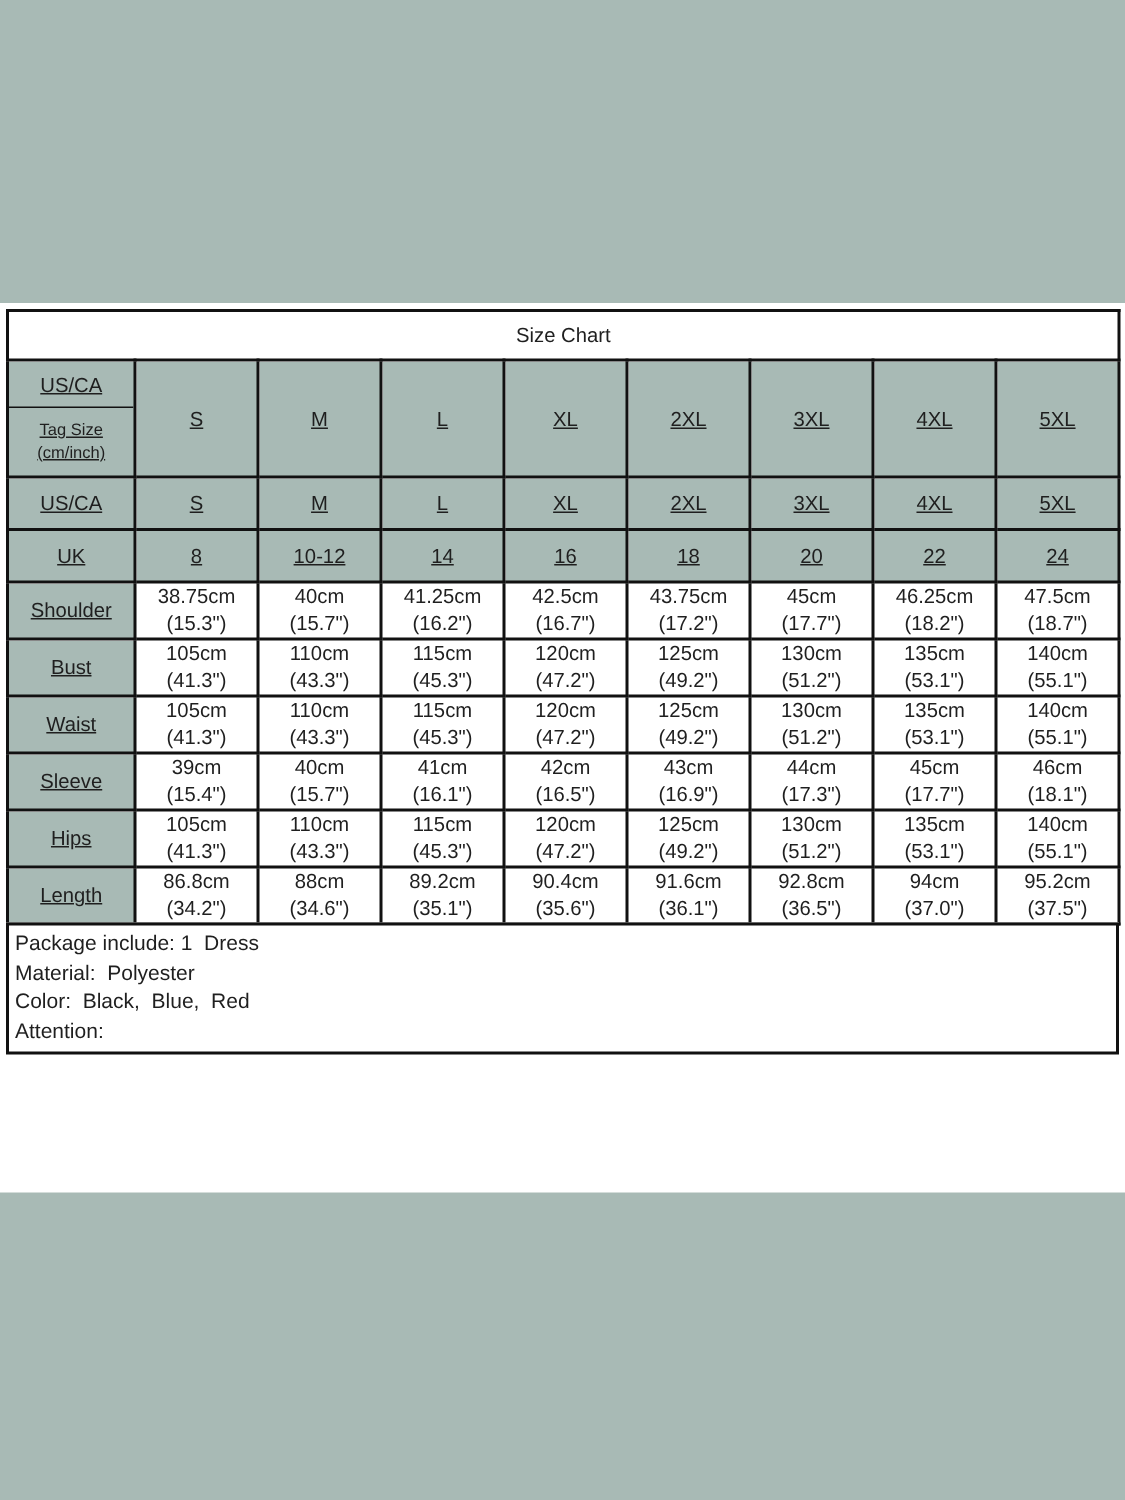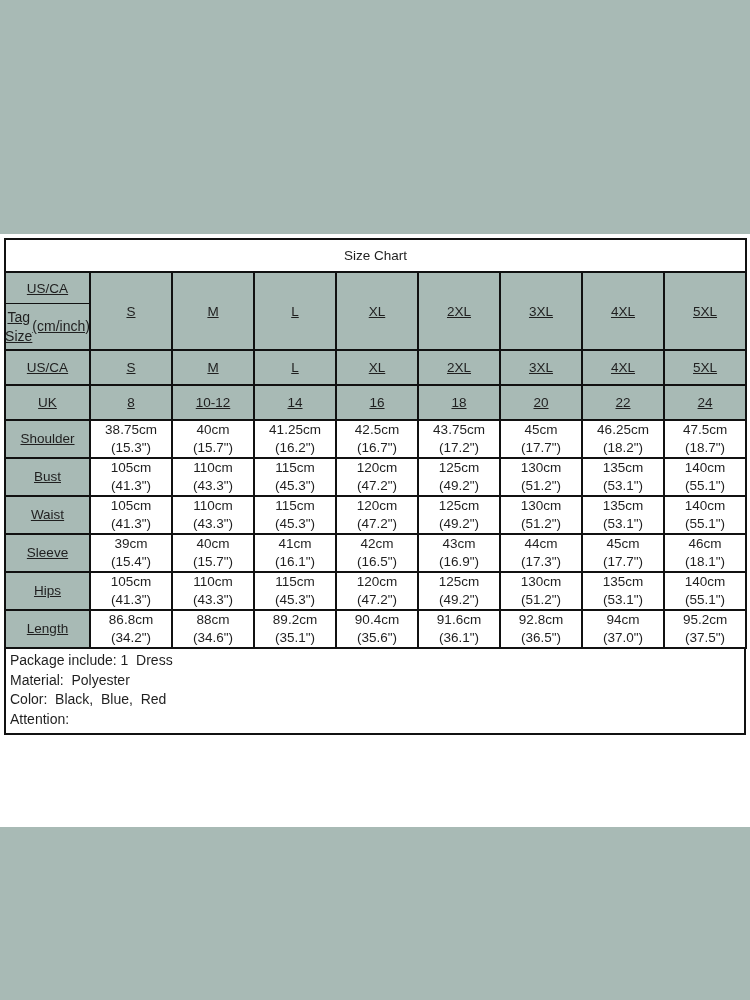--- a/index.html
+++ b/index.html
@@ -8,21 +8,20 @@
     position: relative;
     background: var(--background-color, #a8bab5);
     font-family: "Liberation Sans", sans-serif;
     color: var(--text-color, #1f1f1f);
   }
   .panel {
     position: absolute;
     left: 0; top: 202px;
     width: 750px; height: 593px;
     background: var(--panel-color, #ffffff);
-    margin-top: 32px;
   }
   table.size-table {
     border-collapse: collapse;
     table-layout: fixed;
     width: 742px;
     margin: 4px 0 0 4px;
     background: var(--panel-color, #ffffff);
   }
   table.size-table td {
     border: 2px solid var(--border-color, #111);
@@ -37,23 +36,23 @@
   .header-size-cell { height: 77px; font-size: 14px; }
   .corner-cell { padding: 0; }
   .corner-top {
     height: 31px;
     display: flex; align-items: center; justify-content: center;
     border-bottom: 1px solid var(--border-color, #111);
     font-size: 13.5px;
   }
   .corner-bottom {
     height: 45px;
-    display: flex; align-items: center; justify-content: center;
+    display: flex; flex-direction: column; align-items: center; justify-content: center;
     line-height: 1.35;
-    font-size: 14px;
+    font-size: 11px;
   }
   tr.conv-row td { height: 35px; }
   tr.meas-row td { height: 38px; line-height: 1.32; }
   tr.meas-row td.value-cell { background: var(--panel-color, #fff); border-radius: 8px; }
   .info-box {
     width: 742px;
     margin: -2px 0 0 4px;
     border: 2px solid var(--border-color, #111);
     background: var(--panel-color, #fff);
     padding: 2px 16px 4px 4px;

